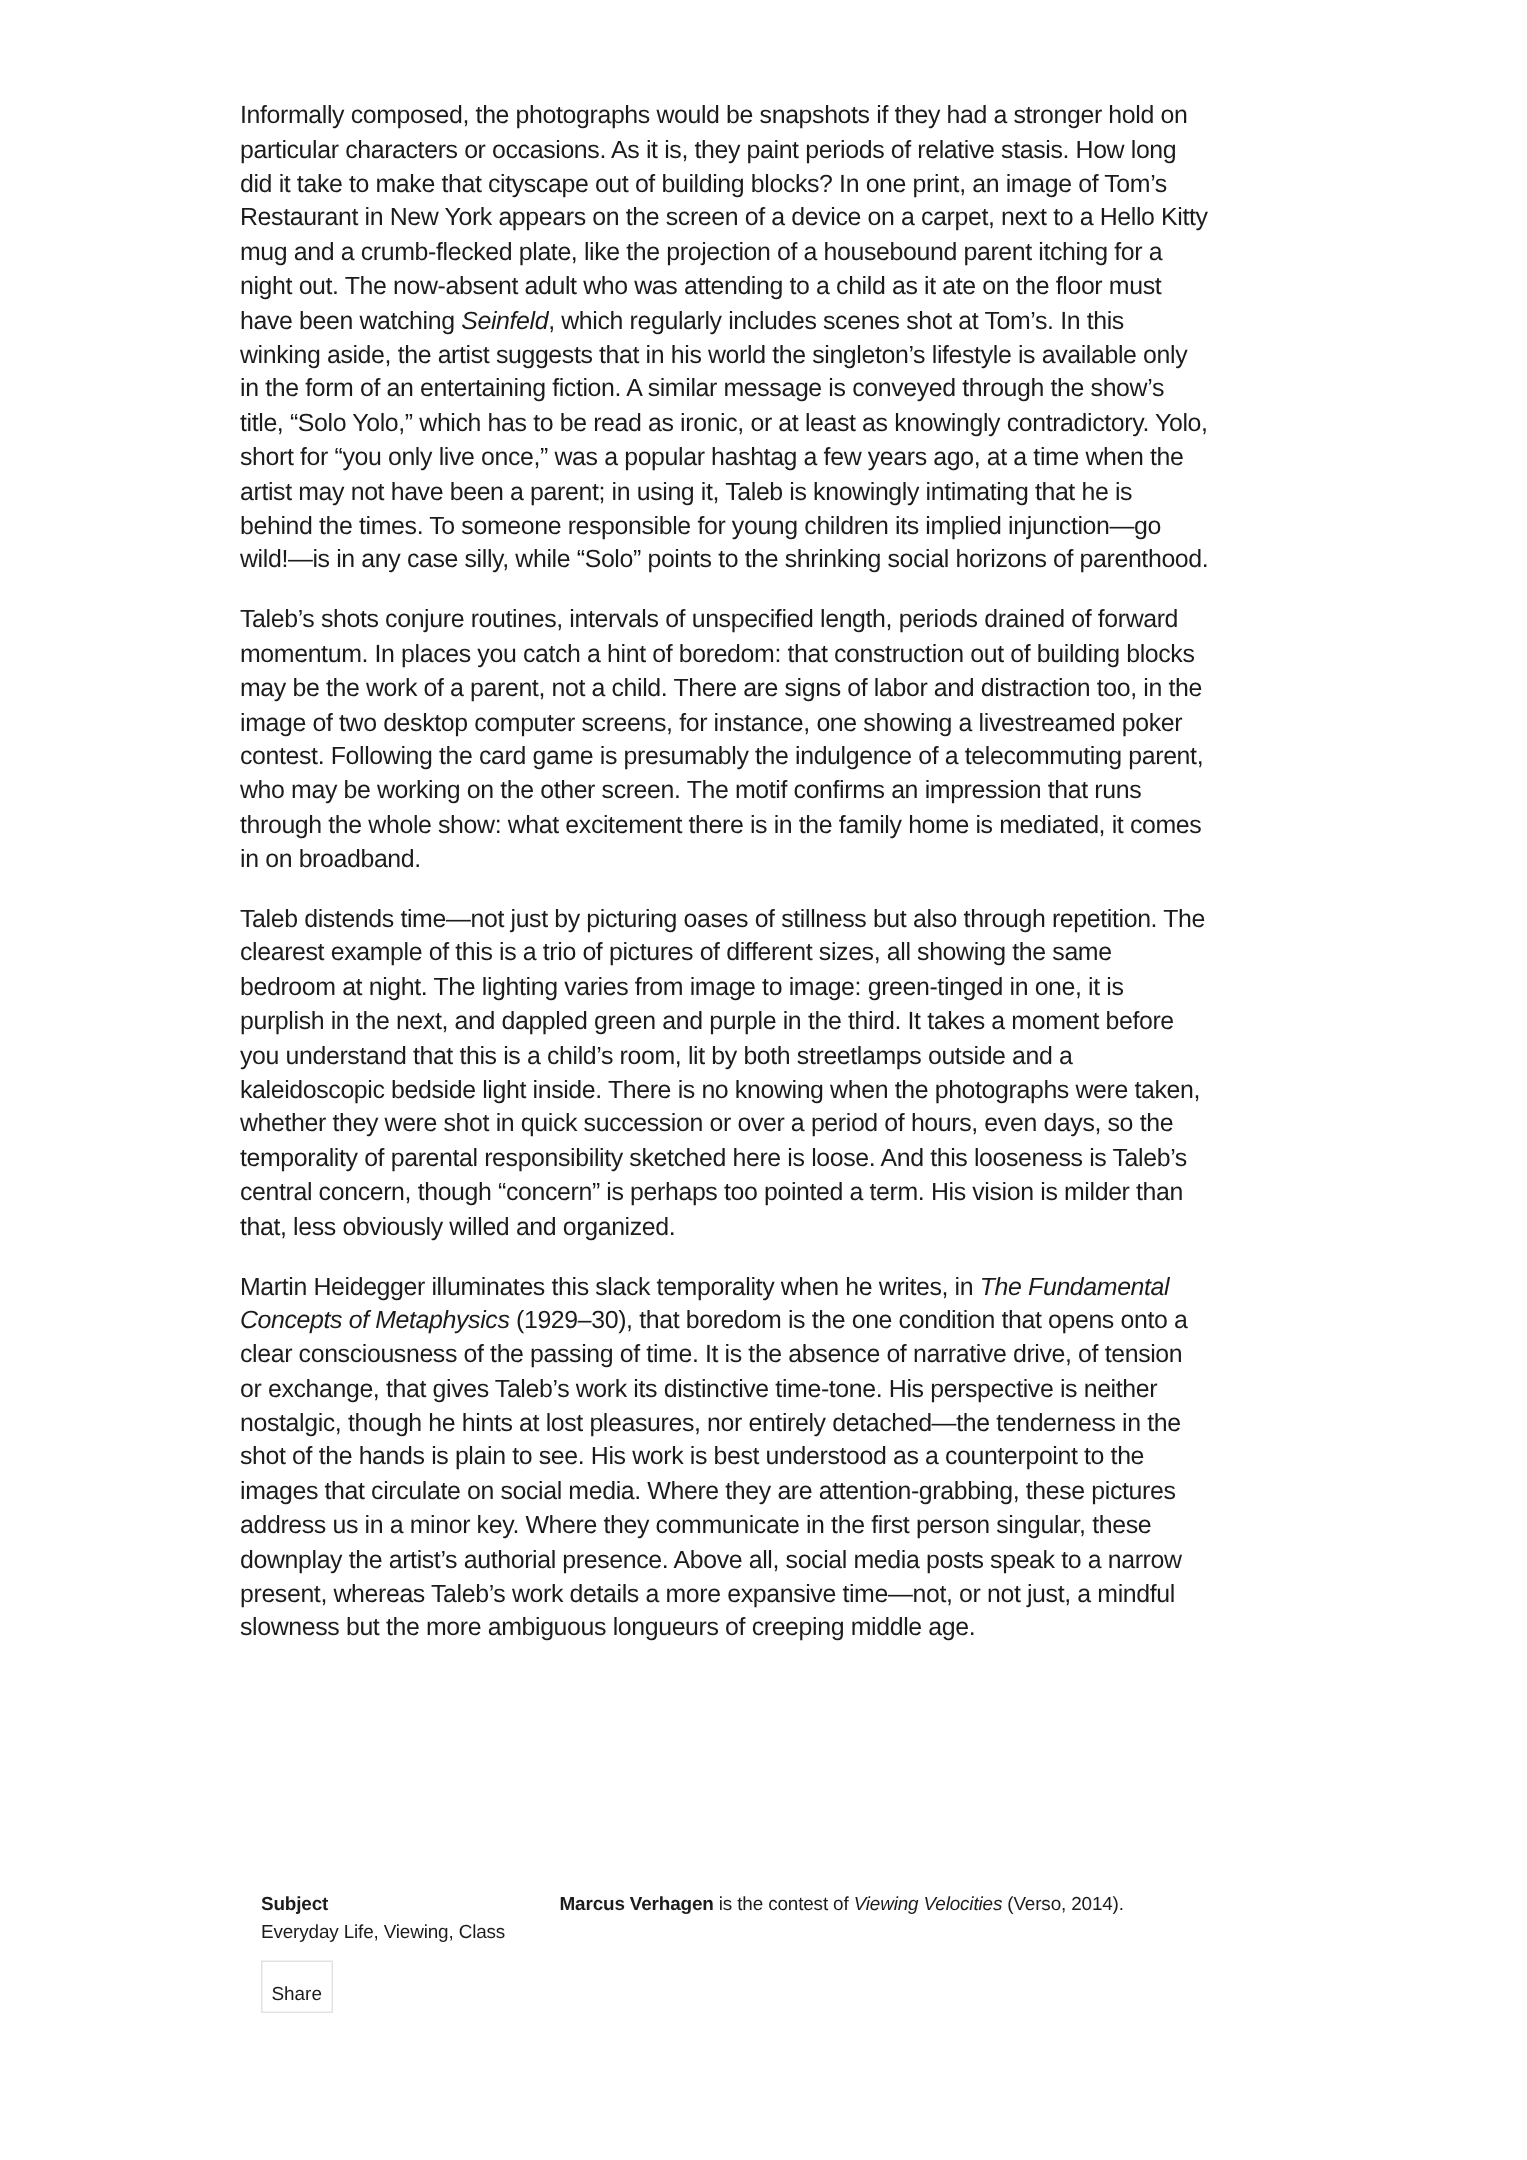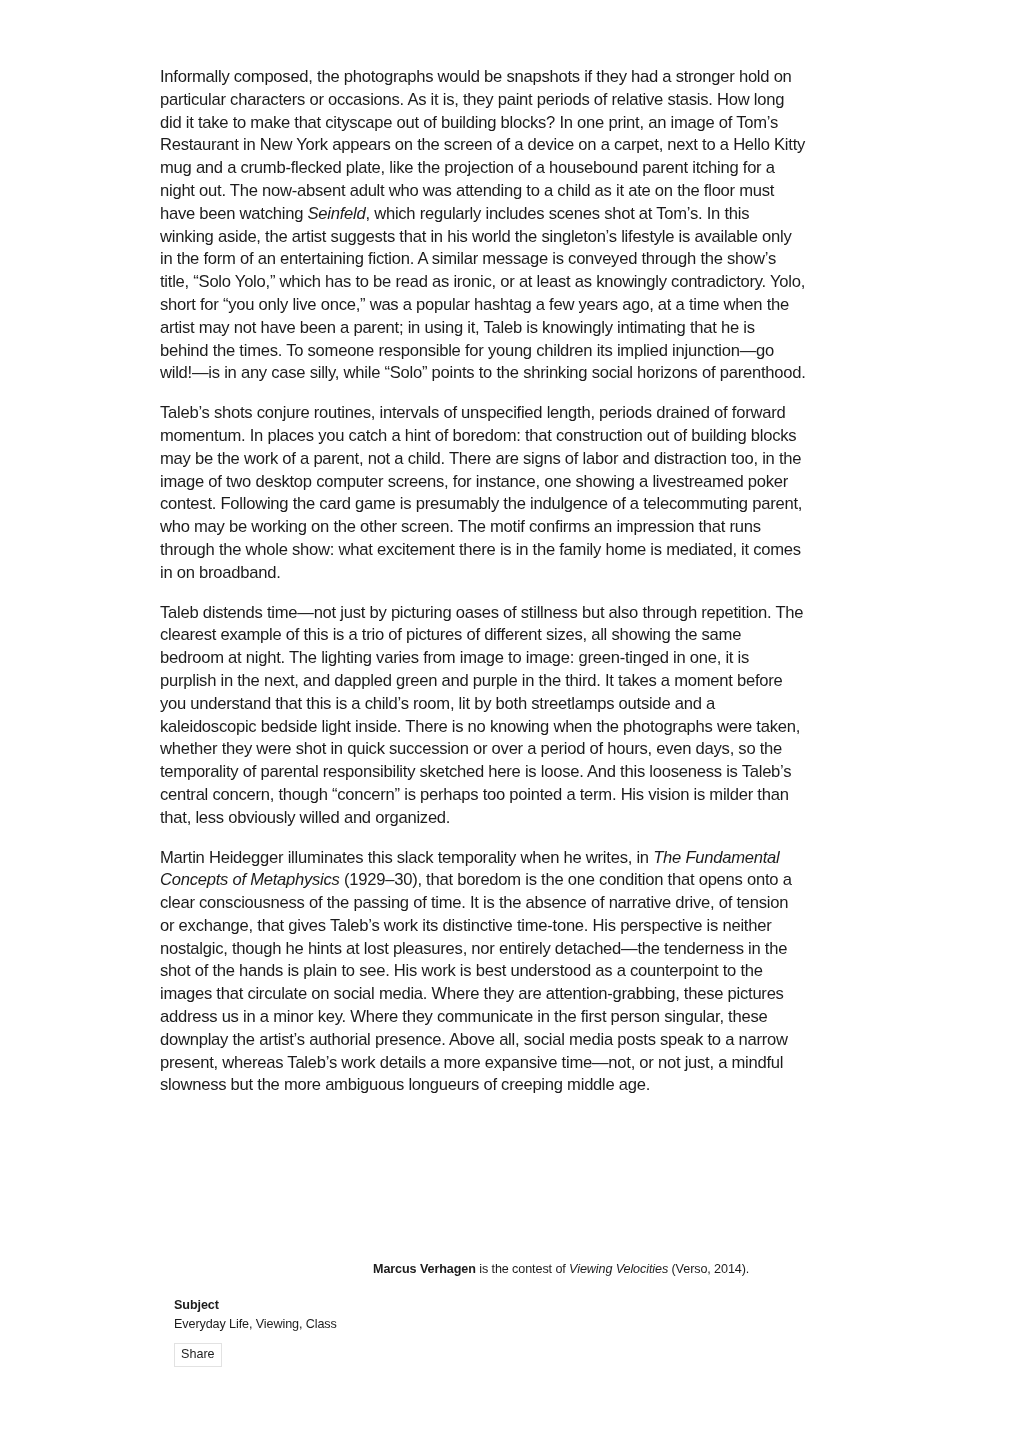--- a/index.html
+++ b/index.html
@@ -37,28 +37,27 @@
       font-size: 12.6px;
       line-height: 19px;
       color: #1c1c1c;
       letter-spacing: -0.1px;
     }
     .subject-col {
       position: absolute;
       left: 0;
       top: 0;
       width: 190px;
-      margin-top: 36px;
     }
     .subject-label { font-weight: bold; }
     .subject-values { margin-top: 0; }
     .share-button {
       display: inline-block;
       margin-top: 9px;
-      padding: 1px 6px 2px 6px;
+      padding: 12px 6px 2px 6px;
       border: 1px solid #e2e2e2;
       background: #ffffff;
       font-size: 12.6px;
       line-height: 19px;
       color: #1c1c1c;
       font-family: "Liberation Sans", sans-serif;
       cursor: pointer;
     }
     .bio-col {
       position: absolute;

